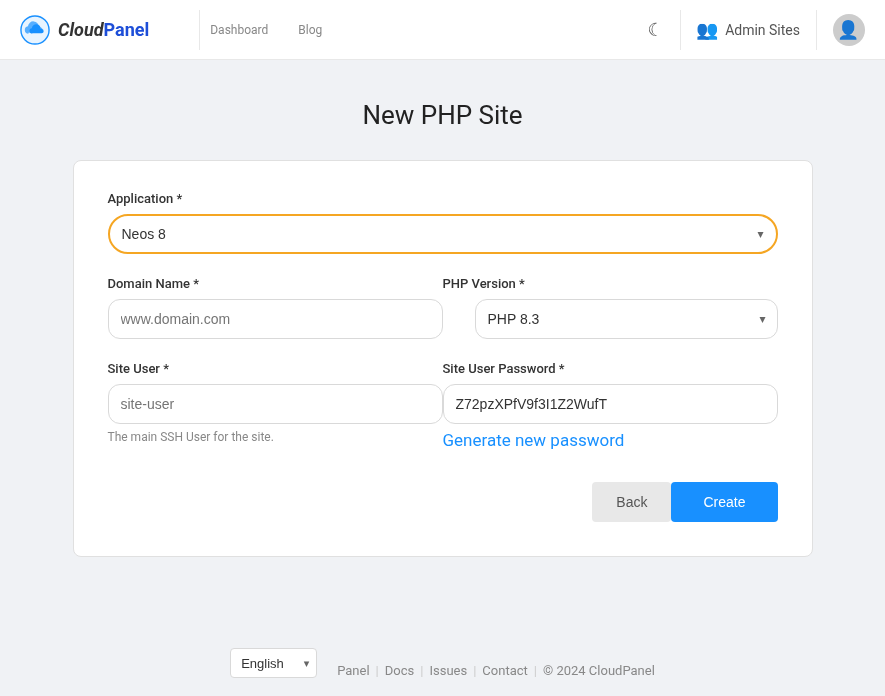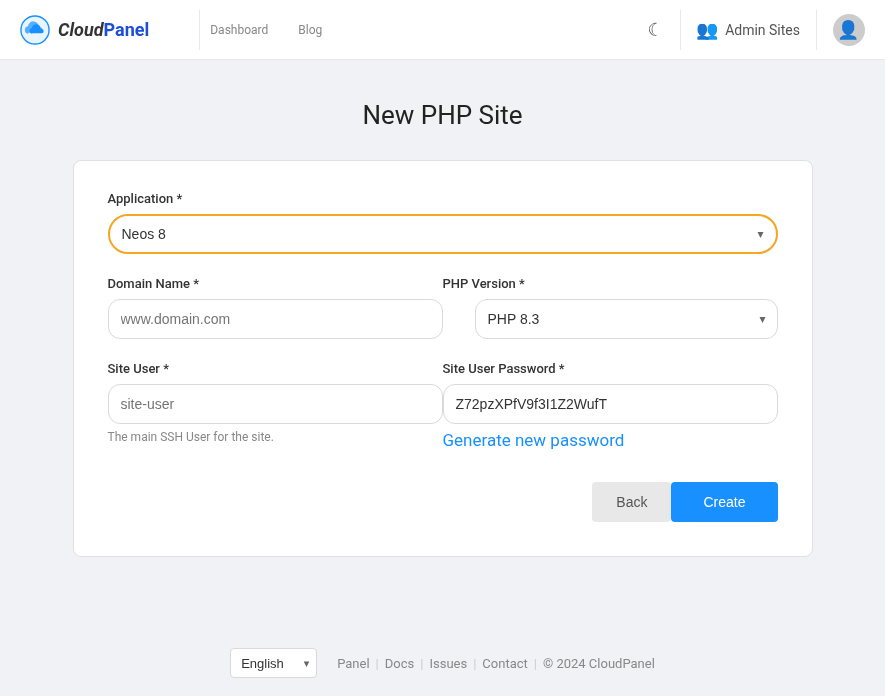--- a/index.html
+++ b/index.html
@@ -228,21 +228,21 @@
       font-weight: 500;
       cursor: pointer;
     }
 
     
     .footer {
       background: #f0f2f5;
       padding: 18px 20px;
       display: flex;
       justify-content: center;
-      align-items: center;
+      align-items: flex-end;
       gap: 20px;
       font-size: 13px;
       color: #888;
     }
     .footer-lang-select {
       display: flex;
       align-items: center;
       gap: 0;
       border: 1px solid #d9d9d9;
       border-radius: 4px;

